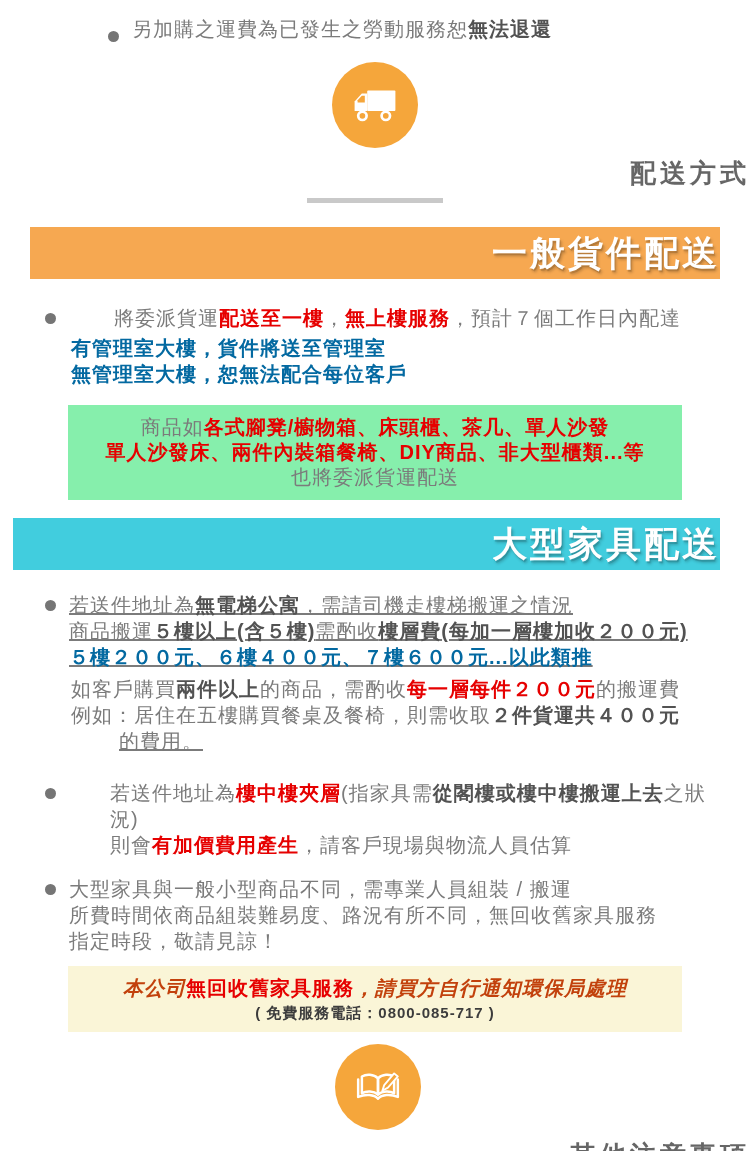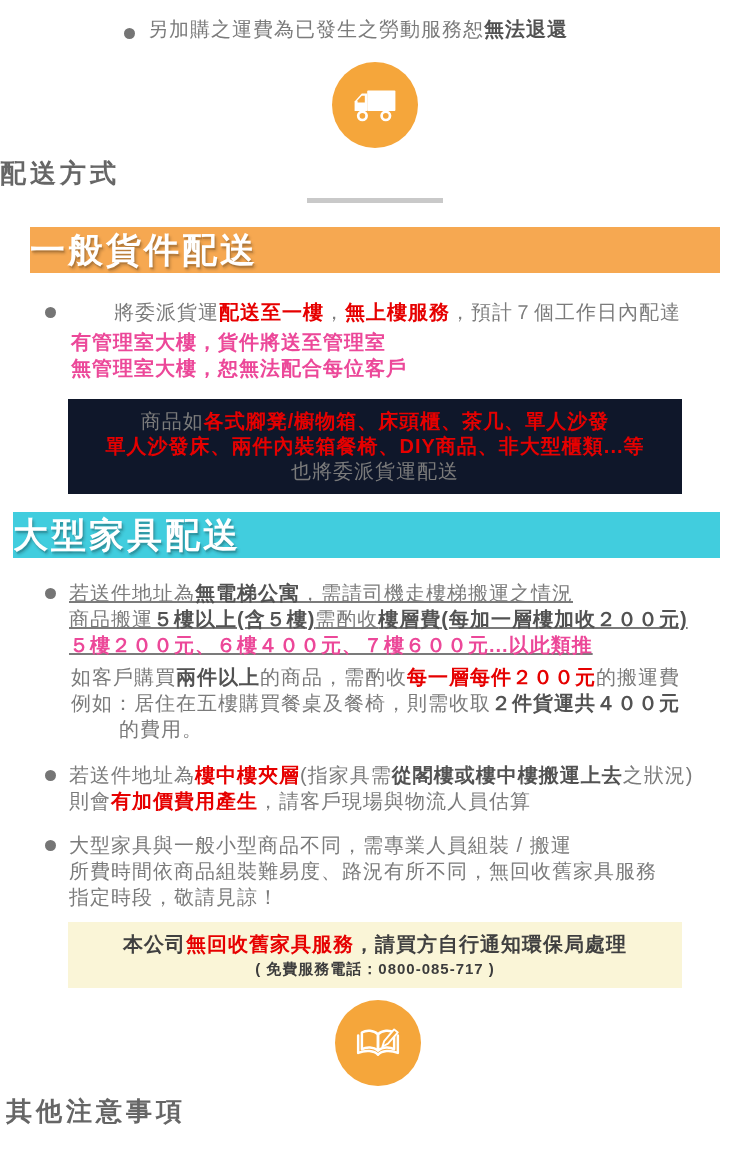--- a/index.html
+++ b/index.html
@@ -4,68 +4,68 @@
 <style>
   * { margin:0; padding:0; box-sizing:border-box; }
   html,body { background:#ffffff; }
   body {
     width:750px; height:1151px; overflow:hidden;
     font-family:"Liberation Sans","DejaVu Sans",sans-serif;
     color:#7b7b7b;
   }
   .txt { font-size:20px; line-height:26px; letter-spacing:1px; }
   .b { color:#525252; font-weight:bold; }
-  .d { color:#404040; font-weight:bold; }
+  .d { color:#c2410c; font-weight:bold;font-style:italic; }
   .r { color:#e60000; font-weight:bold; }
-  .red-line { color:#ec4899; font-weight:bold; }
+  .red-line { color:#0369a1; font-weight:bold; }
 
-  .note-row { display:flex; align-items:center; padding:16px 30px 0 108px;margin-left:16px; }
+  .note-row { display:flex; align-items:flex-end; padding:16px 30px 0 108px; }
   .bullet-row { display:flex; align-items:flex-start; padding:0 28px 0 45px; }
   .dot { width:11px; height:11px; border-radius:50%; background:#757575; margin:8px 13px 0 0; flex:none; }
 
-  .icon-hdr { text-align:left; }
+  .icon-hdr { text-align:right; }
   .icon-circle {
     width:86px; height:86px; border-radius:50%; background:#f5a63b;
     margin:0 auto; display:flex; align-items:center; justify-content:center;
   }
   .hdr-title { font-size:26px; font-weight:bold; color:#666666; letter-spacing:4px; margin-top:8px; }
   .t-underline { height:5px; background:#c9c9c9; margin:7px auto 0; }
 
   .banner {
-    margin:0 30px; height:46px;
-    display:flex; align-items:center; justify-content:flex-start;
+    margin:0 30px; height:52px;
+    display:flex; align-items:center; justify-content:flex-end;
     font-size:35px; font-weight:bold; color:#ffffff; letter-spacing:3px;
     text-shadow:1px 2px 0 rgba(0,0,0,0.12), 2px 3px 3px rgba(0,0,0,0.22);
   }
   .banner.orange { background:#f6a851; }
   .banner.cyan   { background:#41cdde; }
 
   .ybox {
-    margin:0 68px; background:#0f172a; text-align:center;
+    margin:0 68px; background:#86efac; text-align:center;
     font-size:20px; line-height:25px; letter-spacing:1px; padding:10px 20px;
   }
   .ybox2 {
     margin:0 68px; background:#faf5d7; text-align:center;
     padding:9px 6px 8px;
   }
   .ybox2 .l1 { font-size:20px; line-height:26px; letter-spacing:1px; }
   .ybox2 .l2 { font-size:15px; line-height:23px; letter-spacing:1px; color:#3c3c3c; font-weight:bold; }
 
   .indent { padding:0 28px 0 71px; }
-  .hang { padding-left:48px; }
+  .hang { padding-left:48px;text-decoration:underline; }
 
   .mt-hdr1   { margin-top:20px; }
   .mt-ban1   { margin-top:24px; }
   .mt-bul1   { margin-top:26px;gap:45px; }
   .mt-red    { margin-top:4px;  }
   .mt-box1   { margin-top:18px; }
   .mt-ban2   { margin-top:18px;margin-left:13px; }
   .mt-bul2   { margin-top:22px;text-decoration:underline; }
   .mt-para   { margin-top:6px; }
-  .mt-bul3   { margin-top:20px; }
+  .mt-bul3   { margin-top:26px;gap:41px; }
   .mt-bul4   { margin-top:18px; }
   .mt-box2   { margin-top:12px; }
   .mt-hdr2   { margin-top:12px;padding-left:6px; }
 </style>
 </head>
 <body>
 
 <div class="note-row">
   <span class="dot"></span>
   <p class="txt"><span>另加購之運費為已發生之勞動服務恕</span><span class="b">無法退還</span></p>

